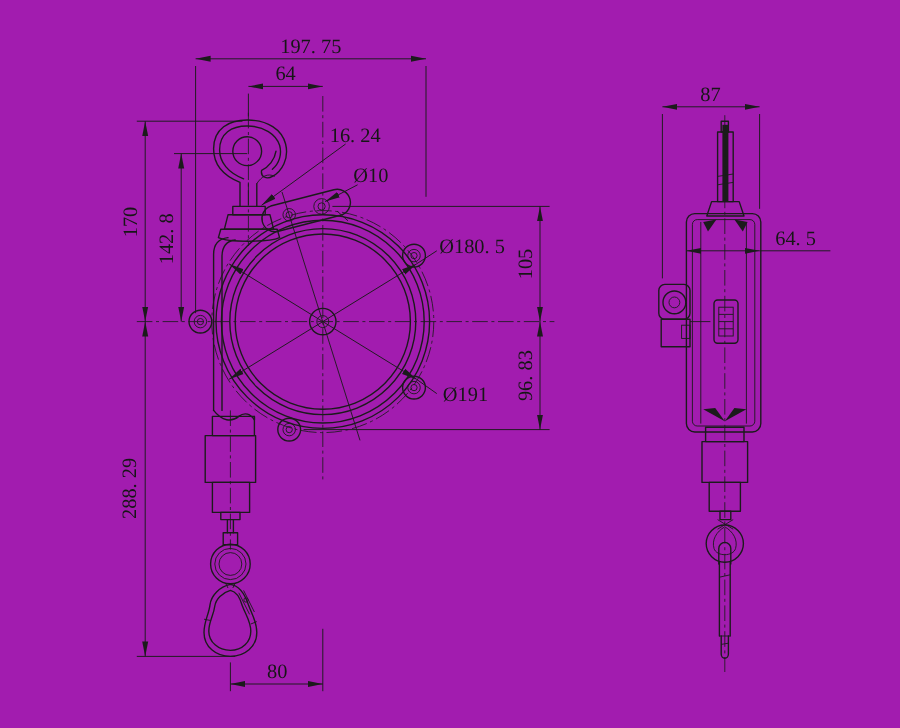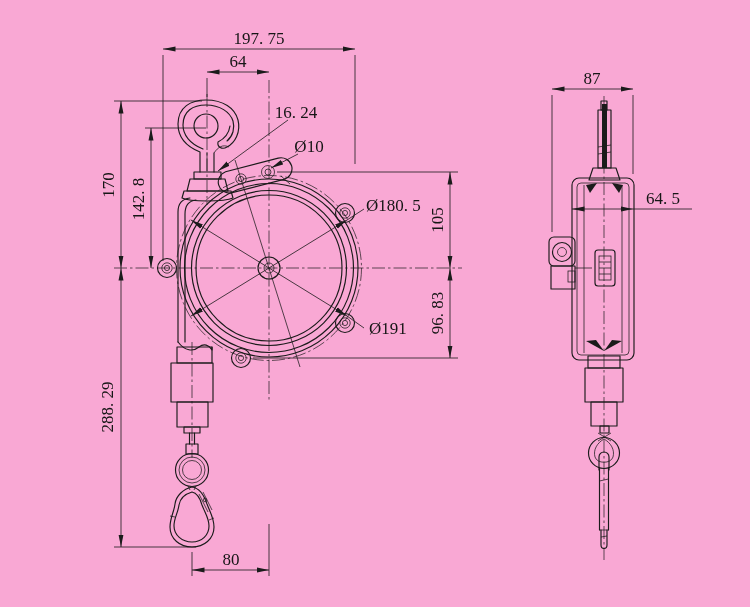--- a/index.html
+++ b/index.html
@@ -1,16 +1,16 @@
 <!DOCTYPE html>
 <html><head>
 <meta charset="utf-8">
 <style>
   html,body{margin:0;padding:0;background:#ffffff;}
-  .canvas{position:relative;width:750px;height:607px;background:#f9a8d4;overflow:hidden;}
+  .canvas{position:relative;width:750px;height:607px;background:#a21caf;overflow:hidden;}
   svg{position:absolute;left:0;top:0;}
   .dimtext{
     font-family:"Liberation Serif","DejaVu Serif",serif;
     font-size:17px; fill:#161616;
   }
   .outline{stroke:#1b1b1b;stroke-width:1.15;fill:none;stroke-linecap:round;stroke-linejoin:round;}
   .thin{stroke:#1b1b1b;stroke-width:0.75;fill:none;}
   .dim{stroke:#1b1b1b;stroke-width:0.8;fill:none;}
   .cline{stroke:#1b1b1b;stroke-width:0.7;fill:none;stroke-dasharray:13 3 2.5 3;}
   .wedge{fill:#1b1b1b;stroke:none;}

